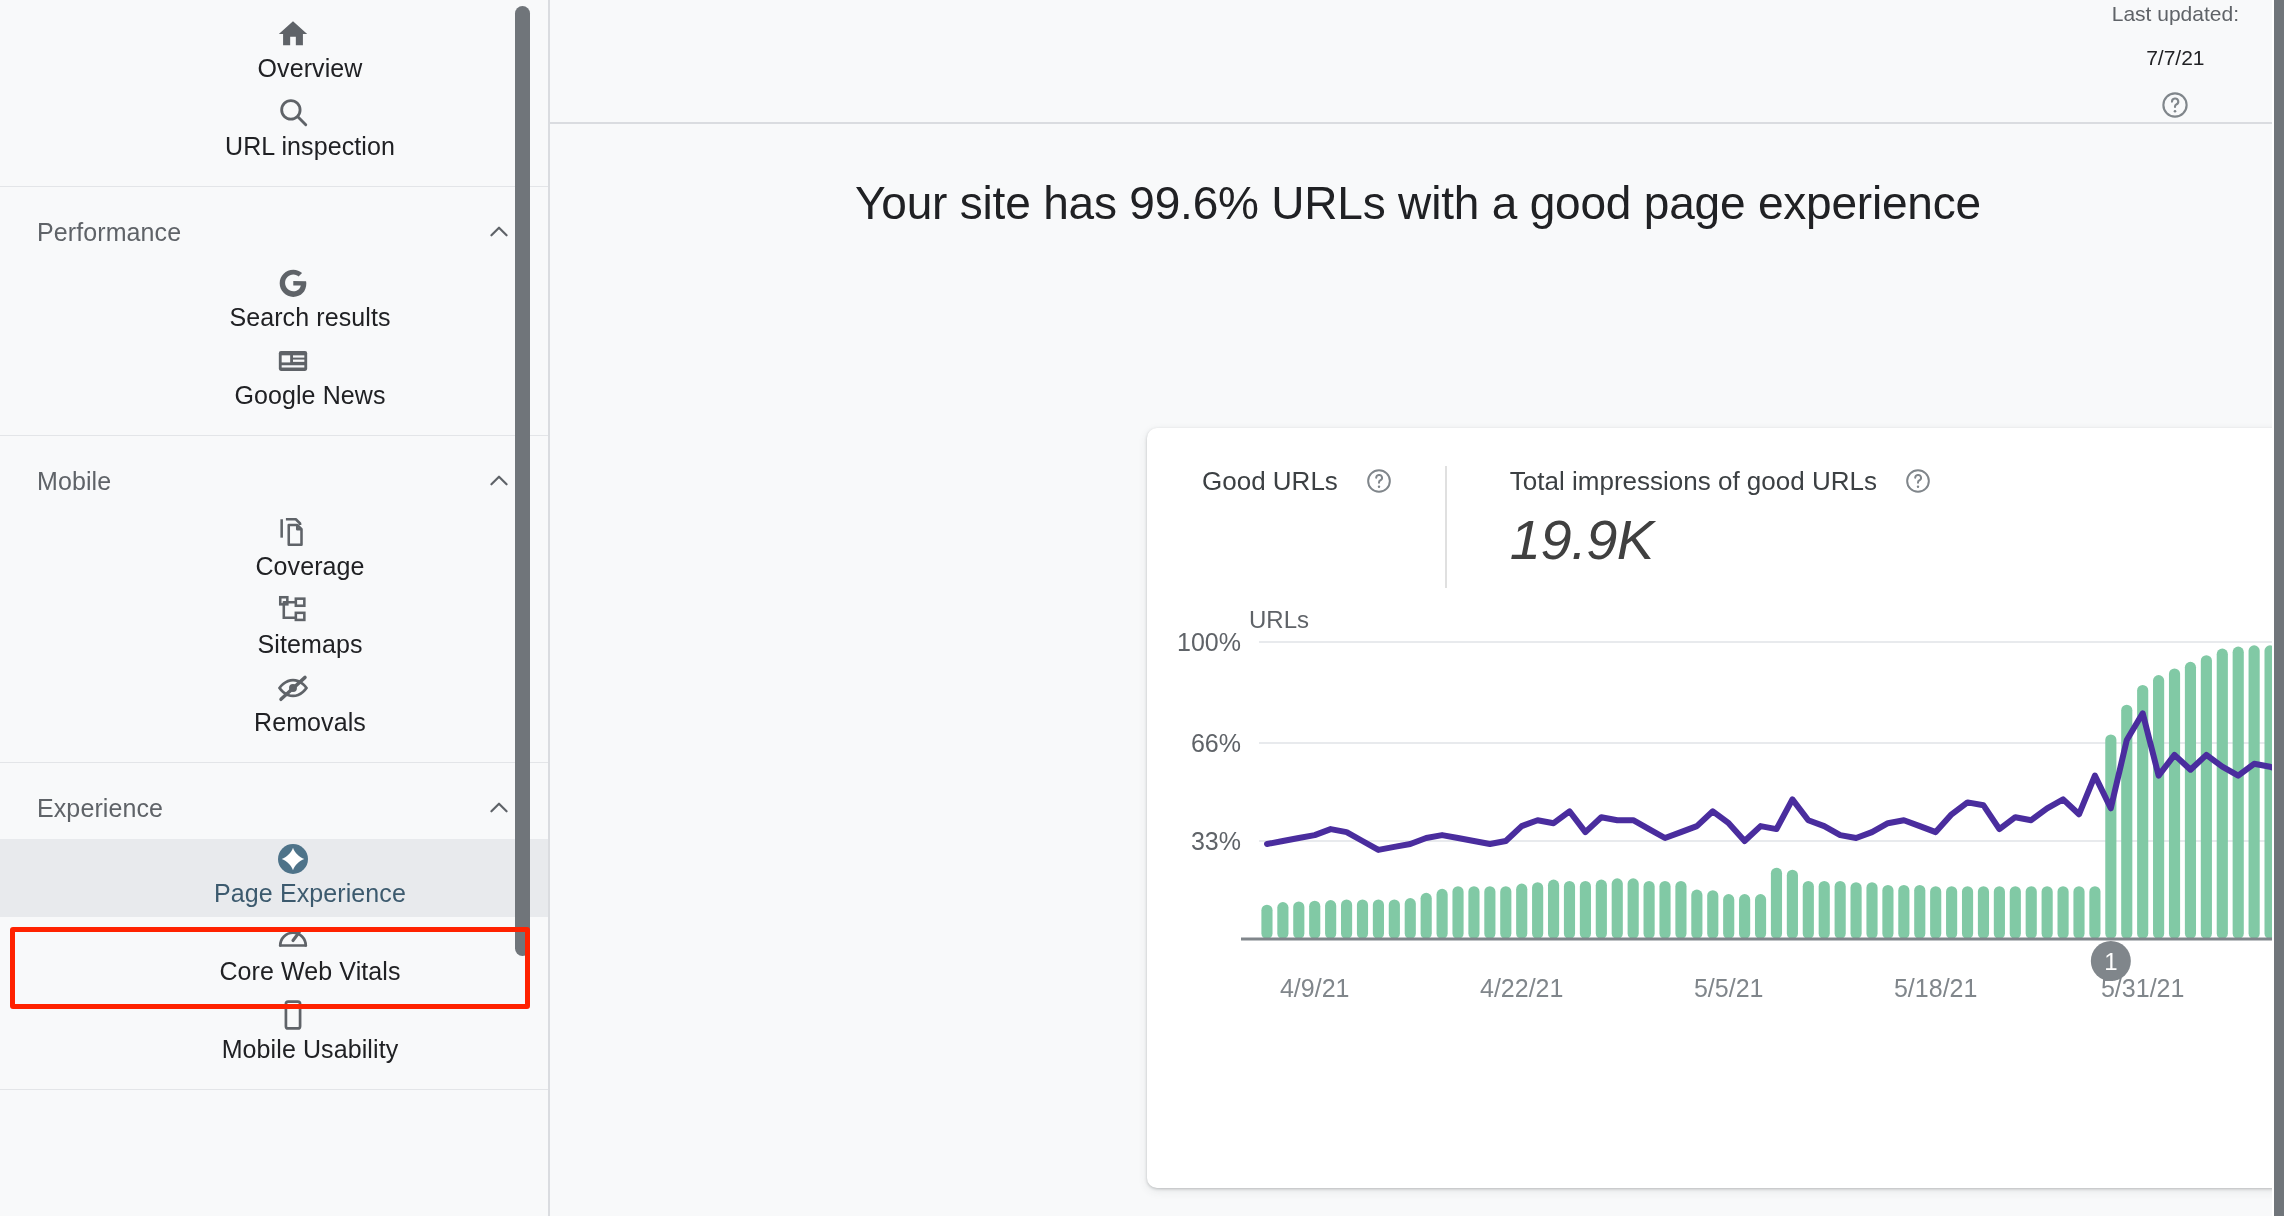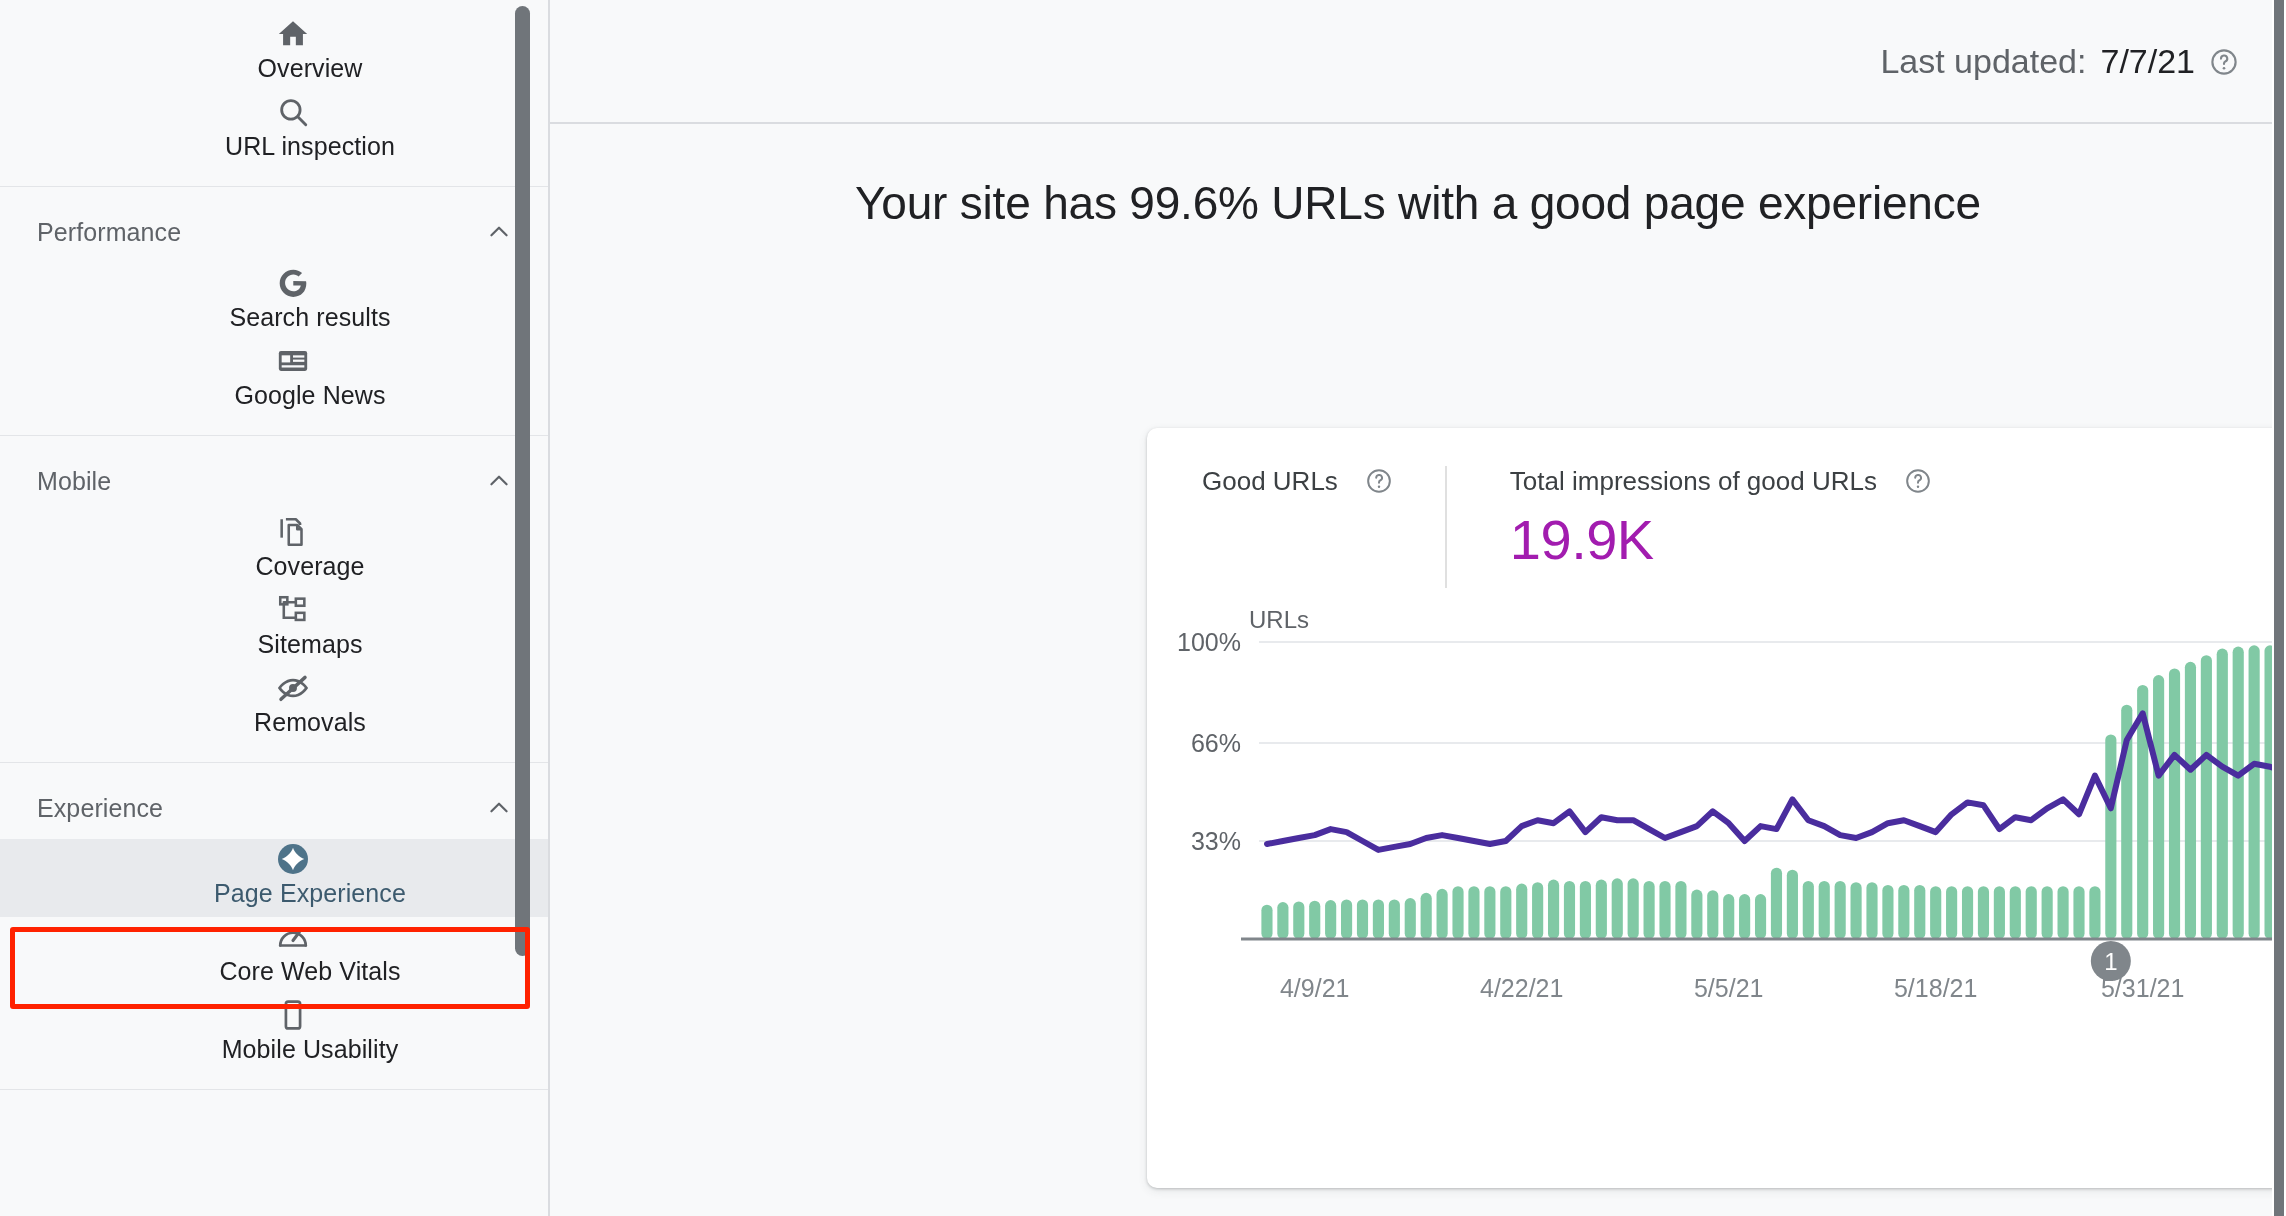--- a/index.html
+++ b/index.html
@@ -72,22 +72,22 @@
     flex: 1 1 auto; height: 1216px;
     background: #f8f9fa;
     overflow: hidden;
   }
   .topbar {
     height: 124px; border-bottom: 2px solid #dadce0;
     display: flex; align-items: center; justify-content: flex-end;
     padding-right: 47px; background: #f8f9fa;
   }
   .updated {
-    display: flex; align-items: center; gap: 14px;
-    font-size: 34px; color: #5f6368; white-space: nowrap;
+    display: flex; align-items: center; gap: 20px;
+    font-size: 21px; color: #5f6368; white-space: nowrap; flex-direction: column;
   }
   .updated .date { color: #202124; }
   .help-ic { width: 30px; height: 30px; color: #80868b; }
 
   .page-title {
     text-align: center;
     font-size: 46px; font-weight: 400; color: #202124;
     letter-spacing: -0.2px;
     margin-top: 52px;
   }
@@ -103,21 +103,21 @@
   }
   .kpis { display: flex; align-items: flex-start; padding: 38px 0 0 55px; position: relative; }
   .kpi { padding-right: 50px; }
   .kpi.second { padding-left: 63px; border-left: 2px solid #e0e0e0; min-height: 122px; }
   .kpi-head {
     display: flex; align-items: center; gap: 27px;
     font-size: 26px; color: #3c4043; white-space: nowrap;
   }
   .kpi-val { font-size: 56px; font-weight: 400; margin-top: 10px; letter-spacing: -0.5px; }
   .kpi-val.good { color: #188038; }
-  .kpi-val.impr { color: #a21caf; }
+  .kpi-val.impr { color: #404040; font-style: italic; }
 
   .chart-wrap { position: relative; width: 1656px; height: 520px; margin-top: 16px; }
   .chart-wrap svg { display: block; }
 
   .main-sb-track { position: absolute; right: 0; top: 0; width: 14px; height: 1216px; background: #ffffff; }
   .main-sb-thumb { position: absolute; left: 2px; top: 0; width: 10px; height: 1216px; background: #70757a; }
 </style>
 </head>
 <body>
 

